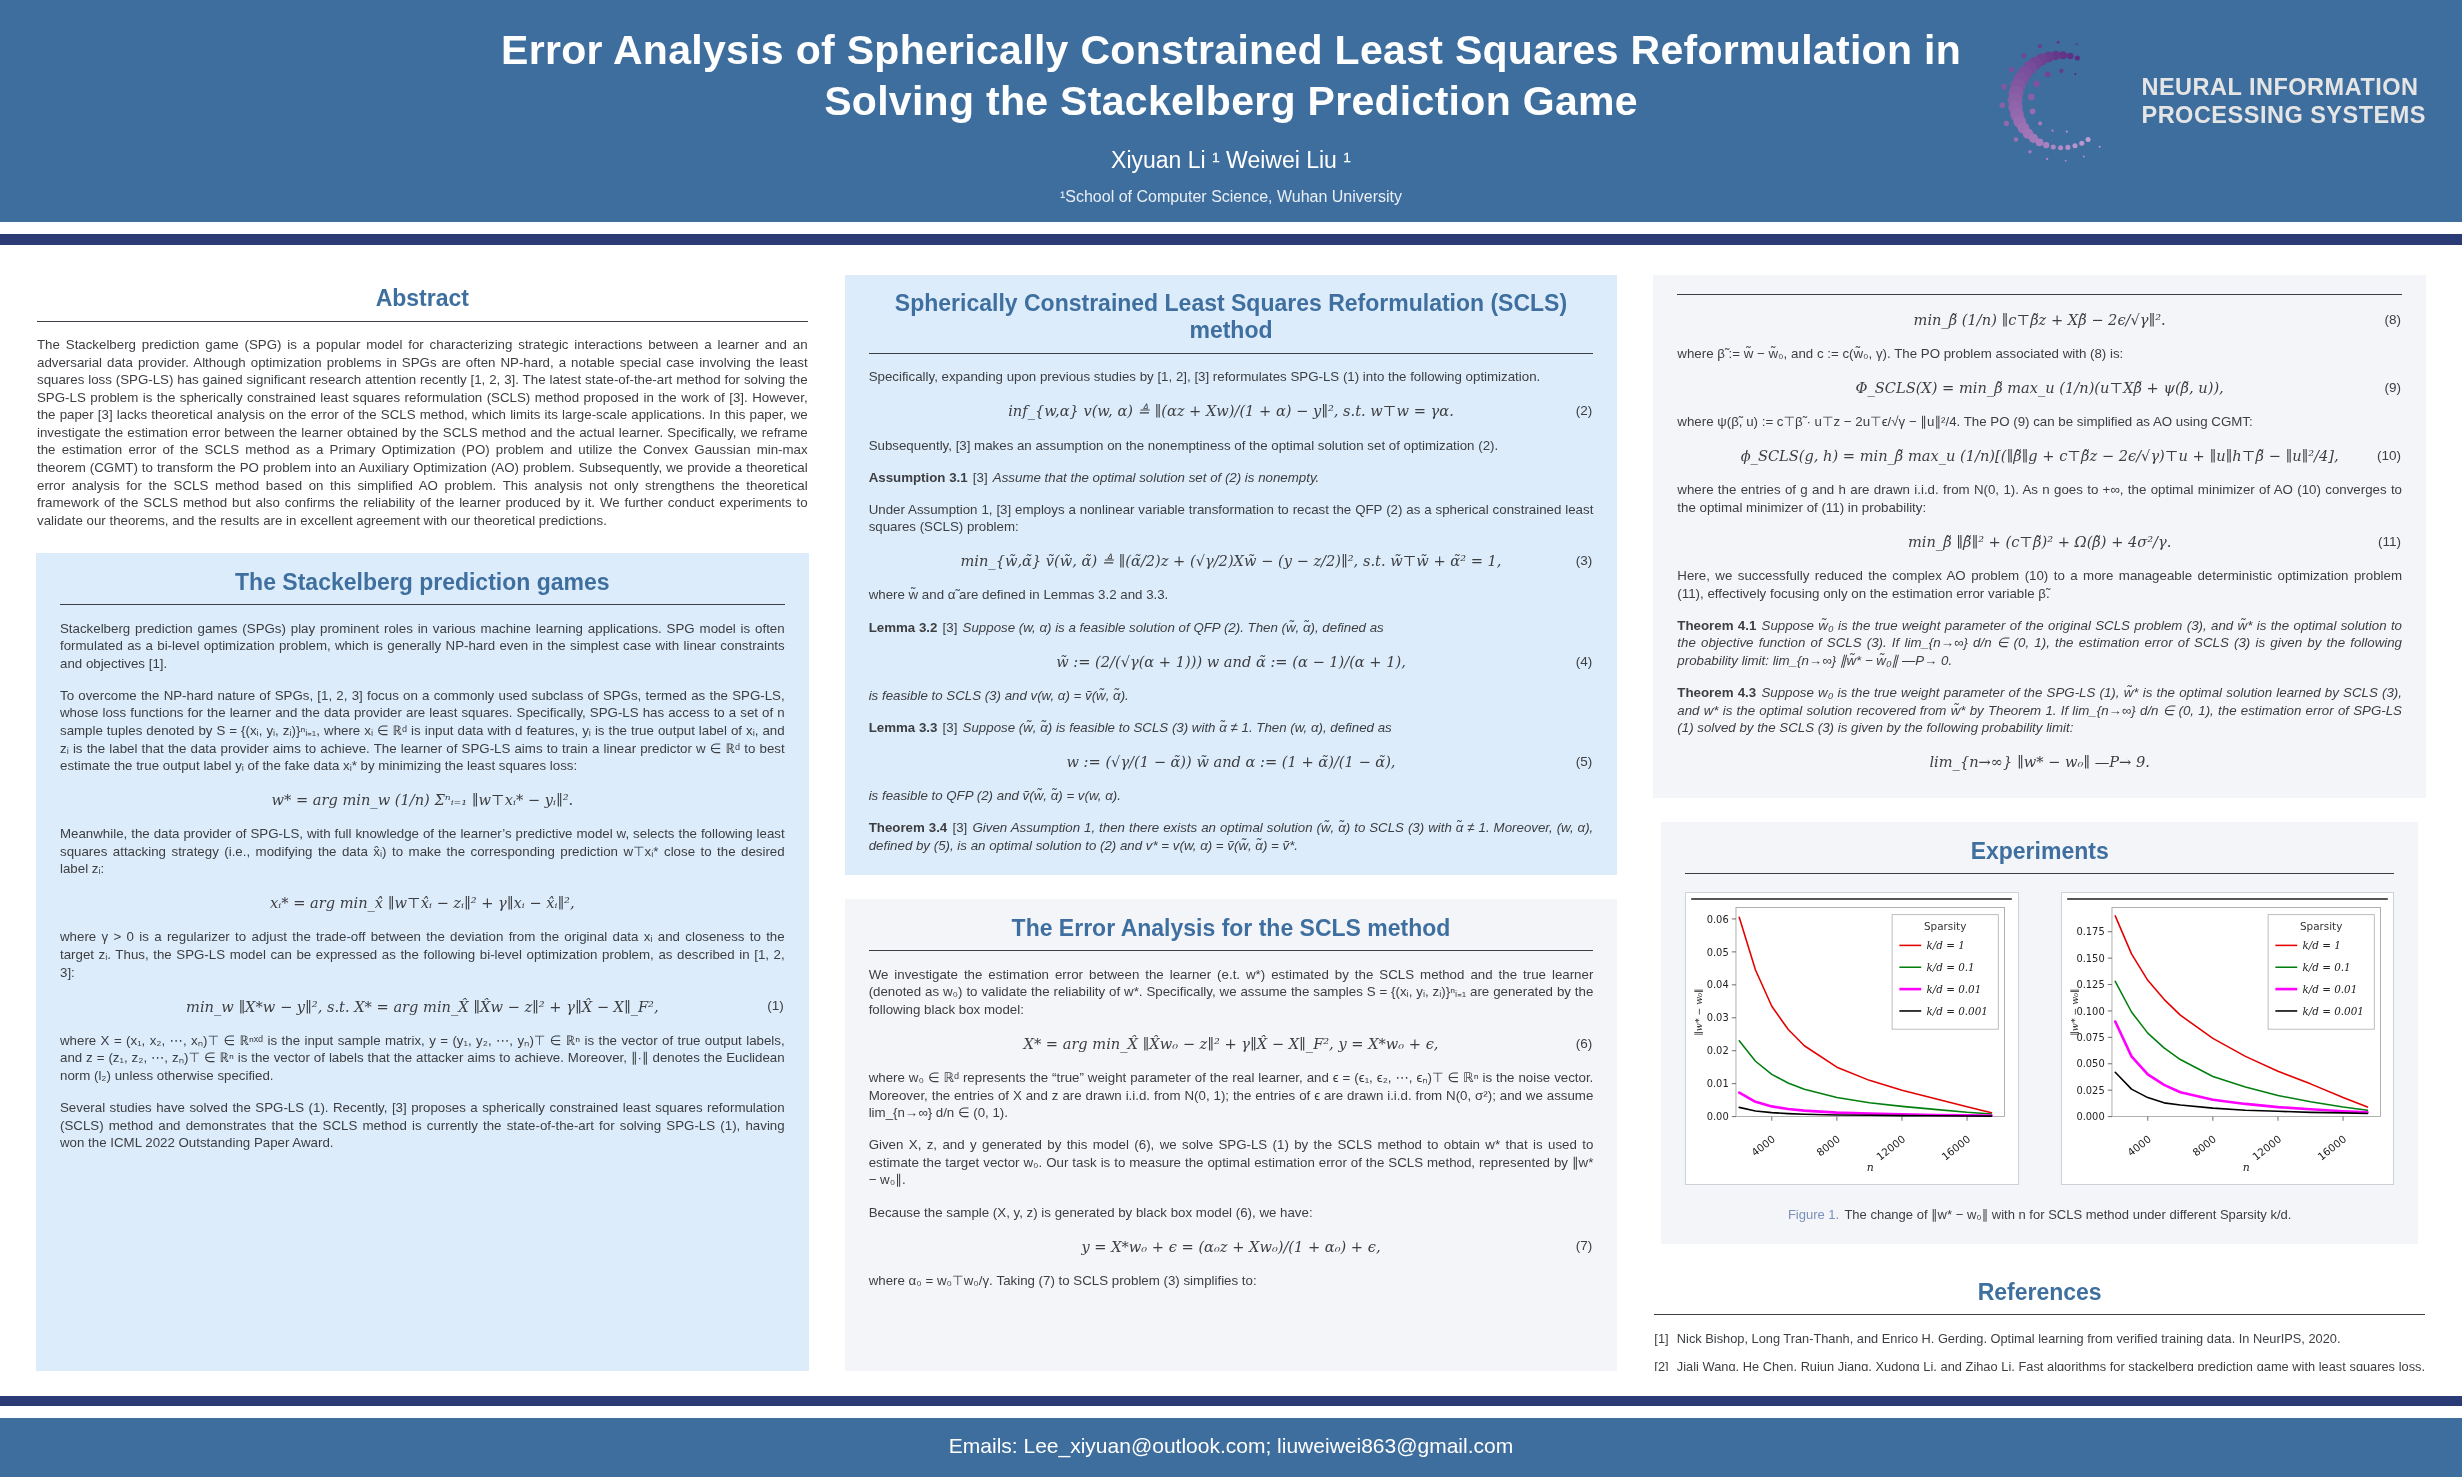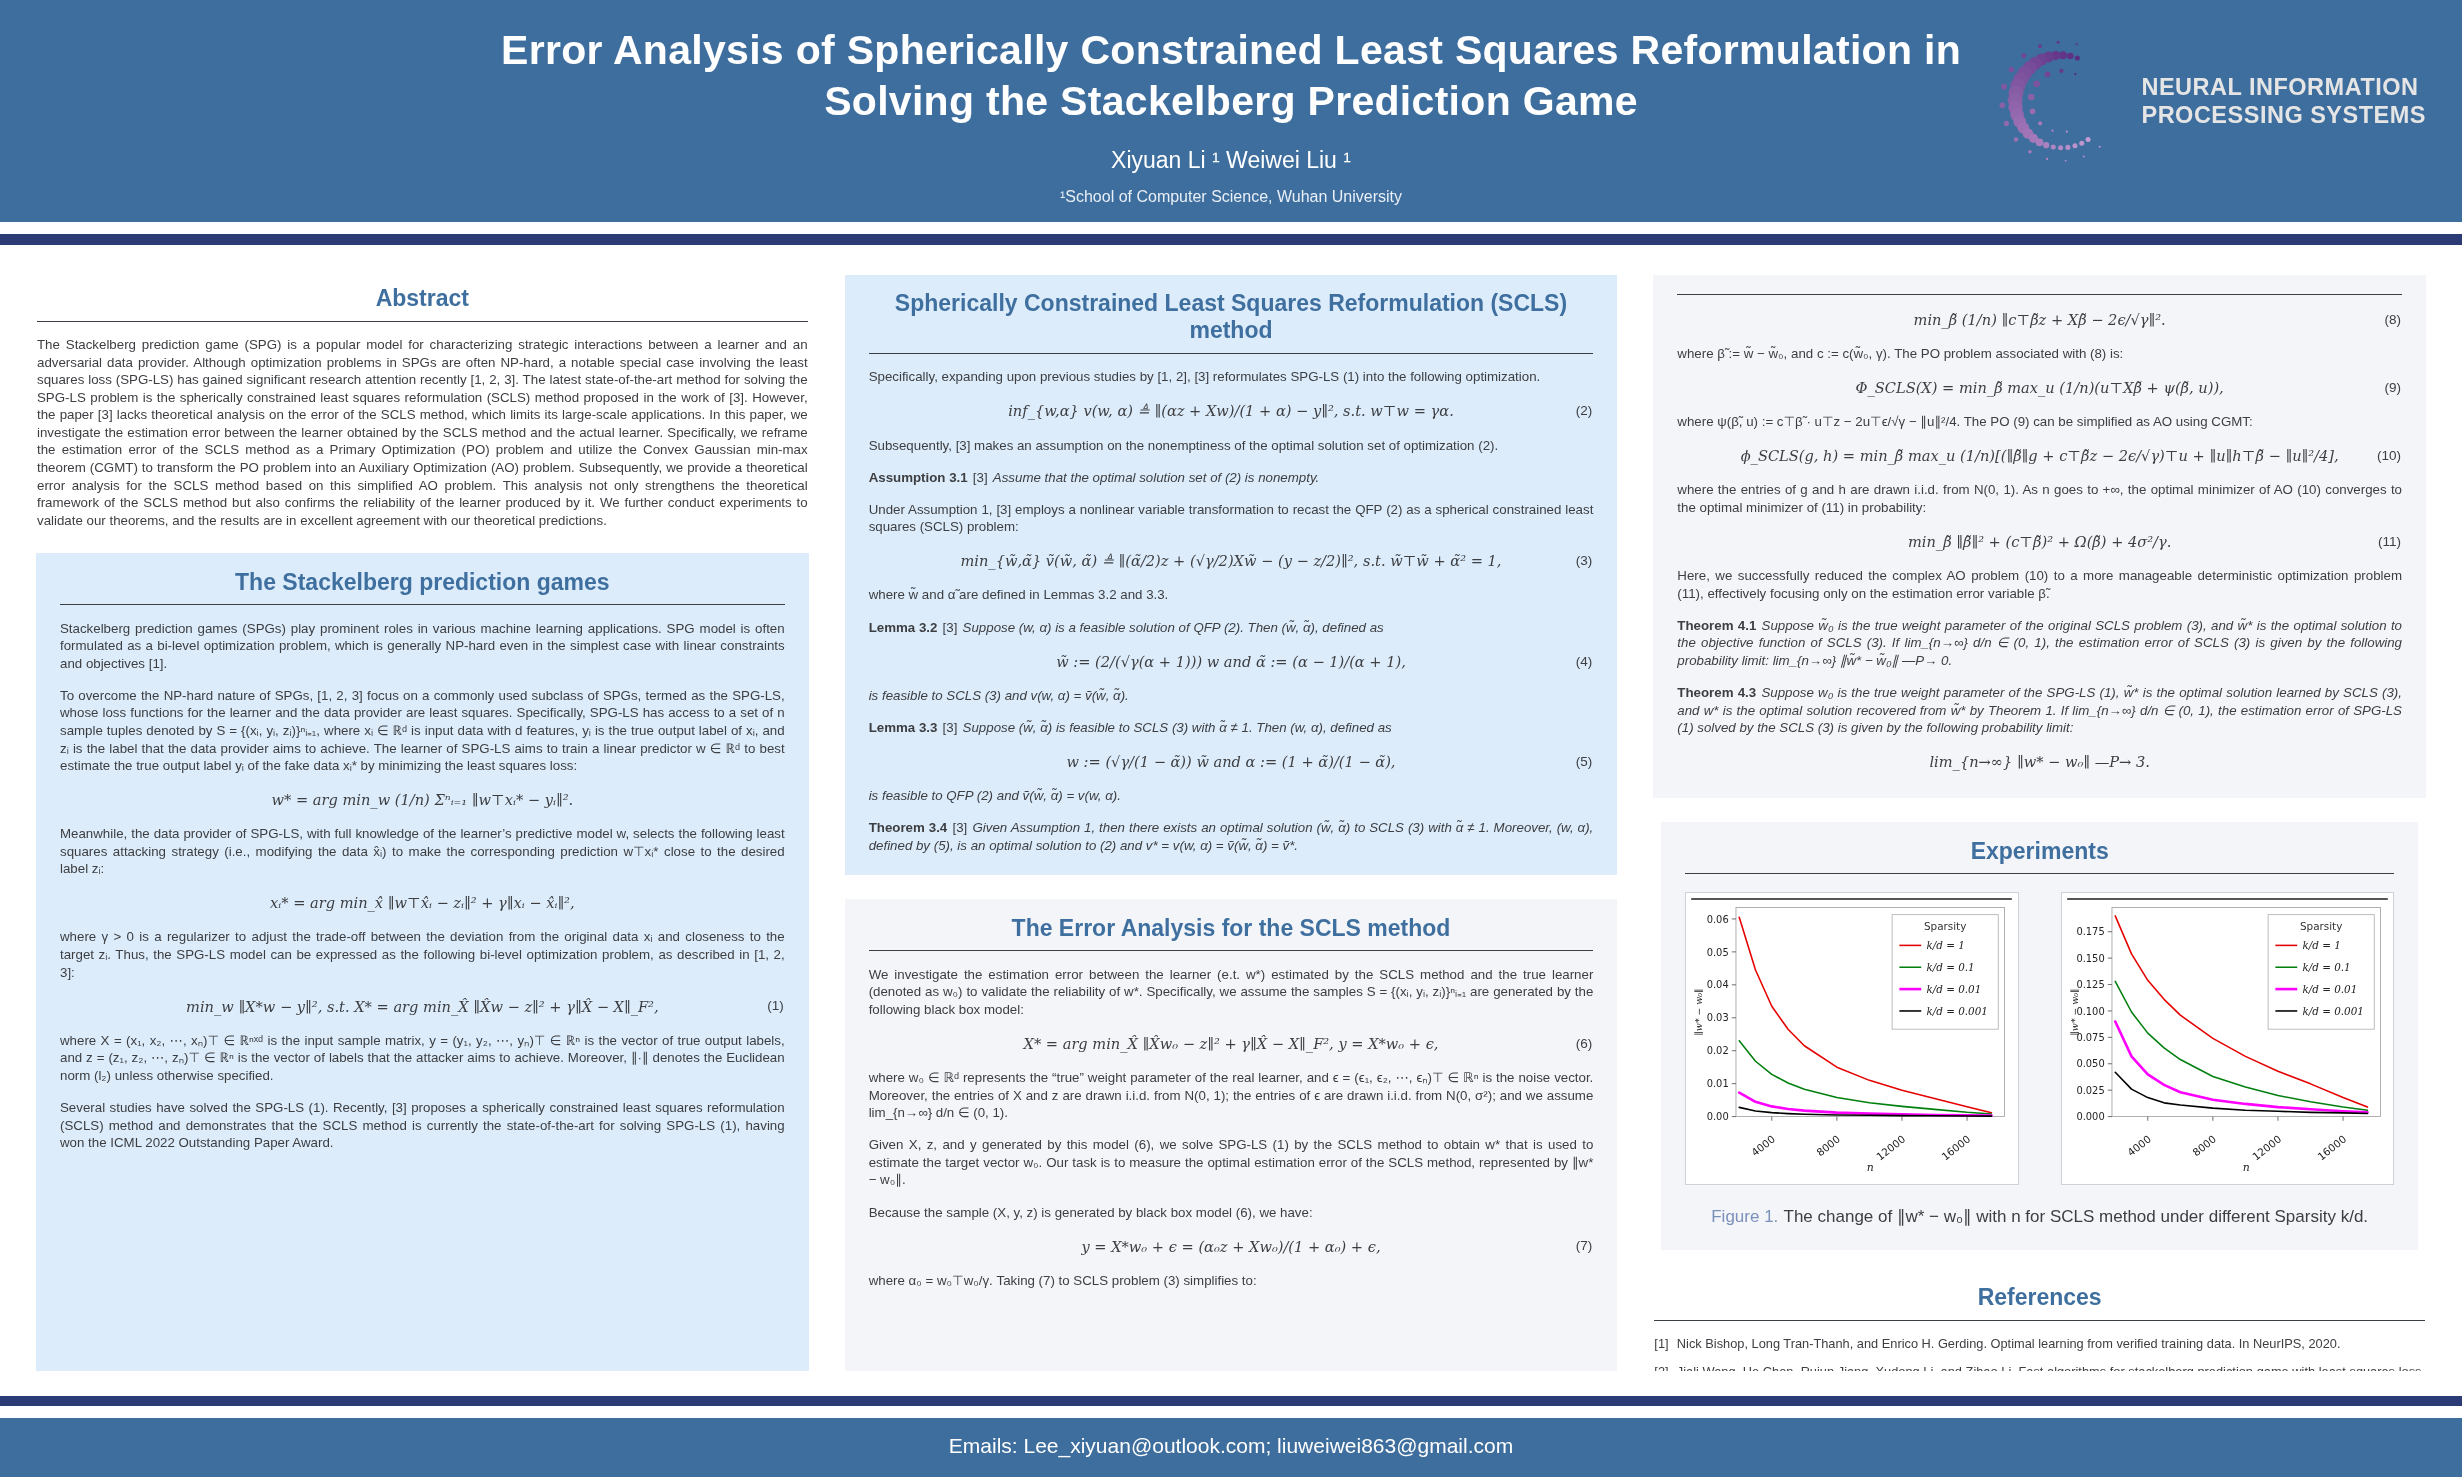--- a/index.html
+++ b/index.html
@@ -30,21 +30,21 @@
   .thm-ref{margin-right:5.2px;}
   .thm-text{font-style:italic;margin-top:44px;}
   .eq{display:flex;justify-content:center;align-items:center;position:relative;
       margin:15.6px 0 4.2px;font-family:"DejaVu Serif",serif;font-style:italic;font-size:14.6px;
       padding:0 36px;text-align:center;line-height:1.4;}
   .eq .num{position:absolute;right:1px;font-style:normal;font-family:"Liberation Sans",sans-serif;
            font-size:13.5px;color:#3c3e42;}
   
   .charts-row{display:flex;justify-content:center;gap:42px;margin-top:17.7px;}
   .chart-card{background:#ffffff;border:0.5px solid #cdd2d8;padding:4.2px;}
-  .fig-caption{margin-top:21px;font-size:17px;text-align:center;line-height:1.35;}
+  .fig-caption{margin-top:21px;font-size:13px;text-align:center;line-height:1.35;}
   .fig-label{color:#7b90ba;margin-right:5.2px;}
   
   .ref-list{margin:15.6px 0 0;padding:0;list-style:none;}
   .ref-item{display:flex;gap:8.3px;font-size:12.8px;line-height:1.3;margin-top:11.5px;text-align:justify;}
   .ref-num{flex:0 0 auto;}
   
   .footer-navy{height:10.4px;background:#2b3b76;}
   .footer{background:#3e6e9e;color:#fff;font-size:21px;text-align:center;padding:15.6px 0 19px;font-weight:300;}
 </style>
 </head>
@@ -233,21 +233,21 @@
             <span class="num">(11)</span>
           </div>
         <p class="body">Here, we successfully reduced the complex AO problem (10) to a more manageable deterministic optimization problem (11), effectively focusing only on the estimation error variable β̃.</p>
         <p class="thm">
           <span class="thm-label">Theorem 4.1</span><span class="thm-text">Suppose w̃₀ is the true weight parameter of the original SCLS problem (3), and w̃* is the optimal solution to the objective function of SCLS (3). If lim_{n→∞} d/n ∈ (0, 1), the estimation error of SCLS (3) is given by the following probability limit: lim_{n→∞} ∥w̃* − w̃₀∥ —P→ 0.</span>
         </p>
         <p class="thm">
           <span class="thm-label">Theorem 4.3</span><span class="thm-text">Suppose w₀ is the true weight parameter of the SPG-LS (1), w̃* is the optimal solution learned by SCLS (3), and w* is the optimal solution recovered from w̃* by Theorem 1. If lim_{n→∞} d/n ∈ (0, 1), the estimation error of SPG-LS (1) solved by the SCLS (3) is given by the following probability limit:</span>
         </p>
         <div class="eq">
-            <span>lim_{n→∞} ∥w* − w₀∥ —P→ 3.</span>
+            <span>lim_{n→∞} ∥w* − w₀∥ —P→ 9.</span>
           </div>
       </div>
 
       <div class="box-gray">
         <div class="section-title">Experiments</div>
         <div class="rule"></div>
         <div class="charts-row">
           <div class="chart-card">
             <svg width="323" height="281" viewBox="0 0 620 540">
                 <rect x="0" y="0" width="620" height="540" fill="#ffffff"></rect>

